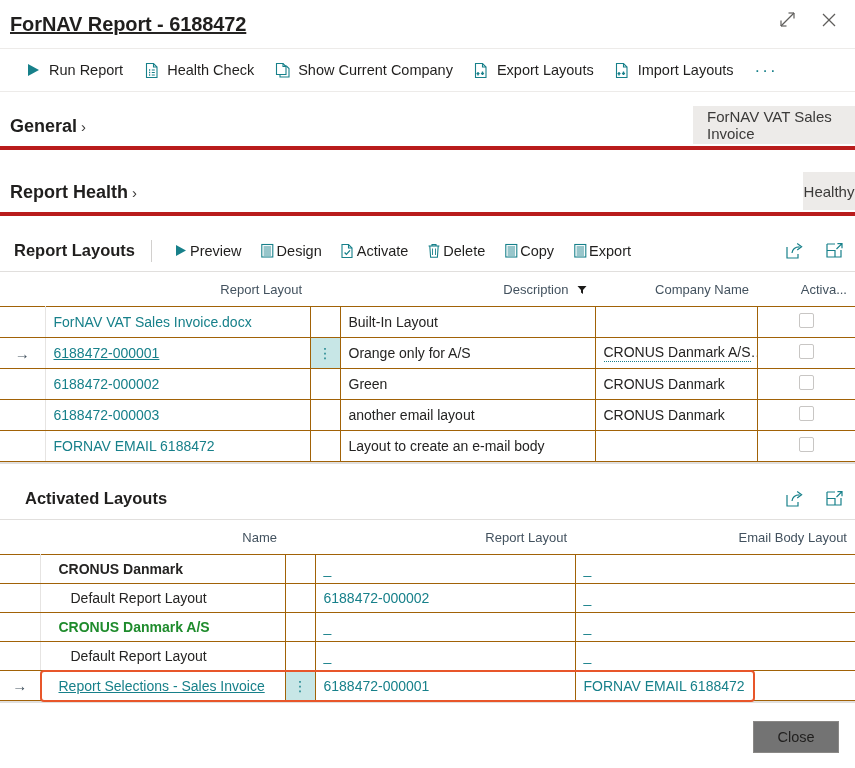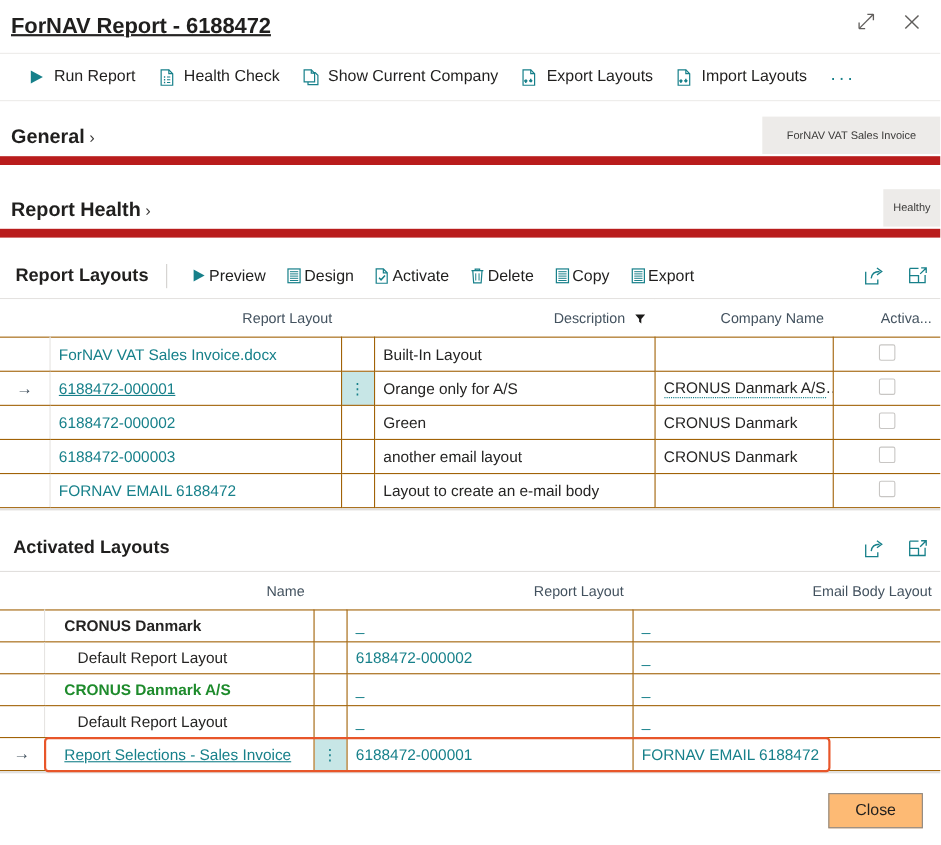--- a/index.html
+++ b/index.html
@@ -67,33 +67,33 @@
     padding: 4px 10px; cursor:pointer; color:#17808a;
     font-size: 17px; letter-spacing:2px; line-height:1;
   }
 
   
   .section-head {
     position: relative;
     padding: 0 10px;
     height: 44px;
     display:flex; align-items:center;
-    border-bottom: 8px solid #b91c1c;
+    border-bottom: 4px solid #b91c1c;
   }
   .section-title {
     font-size: 18px; font-weight: 600; color:#201f1e;
     display:flex; align-items:baseline; gap:4px;
     cursor:pointer;
   }
   .chev { font-size: 15px; color:#3b3a39; font-weight: 400; }
   .badge {
     position:absolute; right:0; top:0; bottom:2px;
     display:flex; align-items:center; justify-content:center;
     background:#edebe9;
-    font-size: 10px; color:#3b3a39;
+    font-size: 15px; color:#3b3a39;
     padding: 11px 14px;
   }
   .badge-general { width: 162px; }
   .badge-health { width: 52px; }
 
   .gap-12 { height: 14px; }
   .gap-20 { height: 22px; }
 
   
   .part-head {
@@ -113,21 +113,21 @@
   }
   .pact .ic { width:16px;height:16px;display:flex;align-items:center;justify-content:center;color:#17808a;flex:0 0 auto;}
   .part-right {
     position:absolute; right:10px; top:0; bottom:0;
     display:flex; align-items:center; gap:18px;
   }
   .rbtn { width:22px;height:22px;display:flex;align-items:center;justify-content:center;color:#17808a;cursor:pointer; }
 
   .part-head-plain {
     position:relative; height:42px; display:flex; align-items:center;
-    padding-left:12px; border-bottom:1px solid #e1dfdd;
+    padding-left:25px; border-bottom:1px solid #e1dfdd;
   }
 
   
   .grid { width:100%; border-collapse: collapse; table-layout: fixed; font-size: 14px; }
   .grid th {
     font-weight: 400;
     color: #43525f;
     font-size: 13px;
     text-align: right;
     padding: 10px 8px 9px 8px;
@@ -177,21 +177,21 @@
   
   .footer {
     position:absolute; left:0; right:0; bottom:0;
     height: 62px;
     display:flex; align-items:center; justify-content:flex-end;
     padding-right: 16px;
     background:#fff;
   }
   .close-btn {
     min-width: 86px; height: 32px;
-    border:1px solid #8a8886; background:#fdba74;
+    border:1px solid #8a8886; background:#737373;
     font-size:14.5px; color:#201f1e;
     font-family:"Liberation Sans", sans-serif;
     cursor:pointer;
   }
 </style>
 </head>
 <body>
 
 <div class="page">
 

